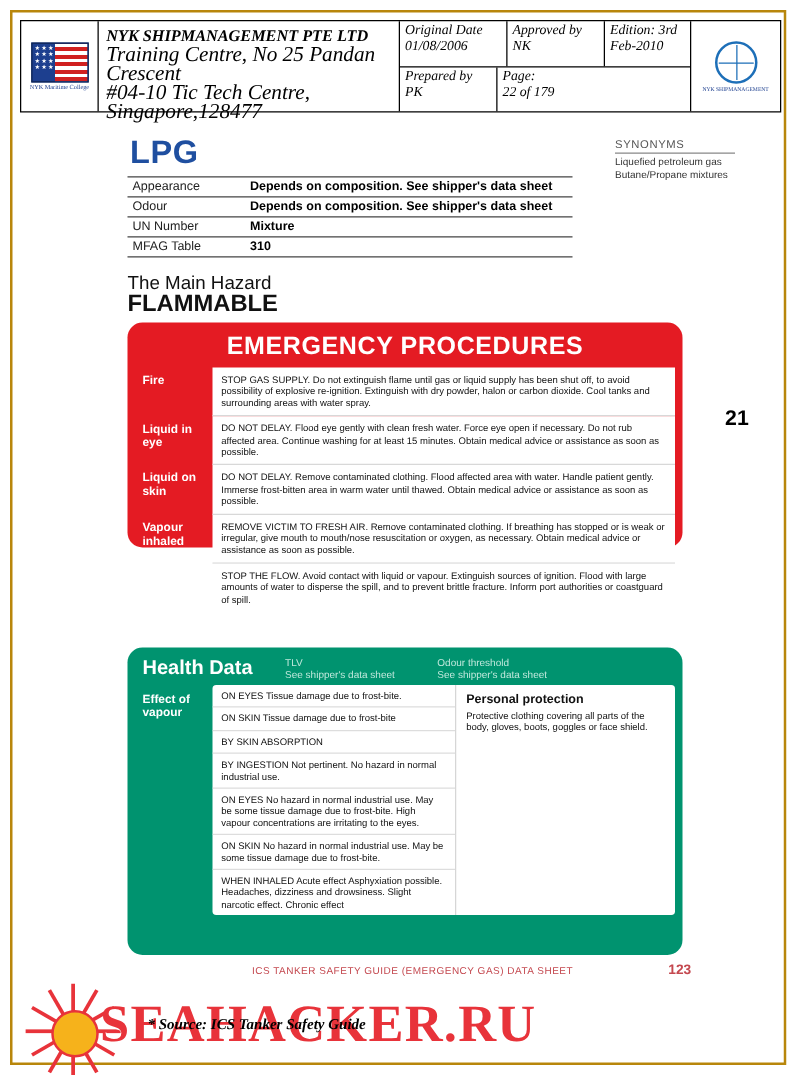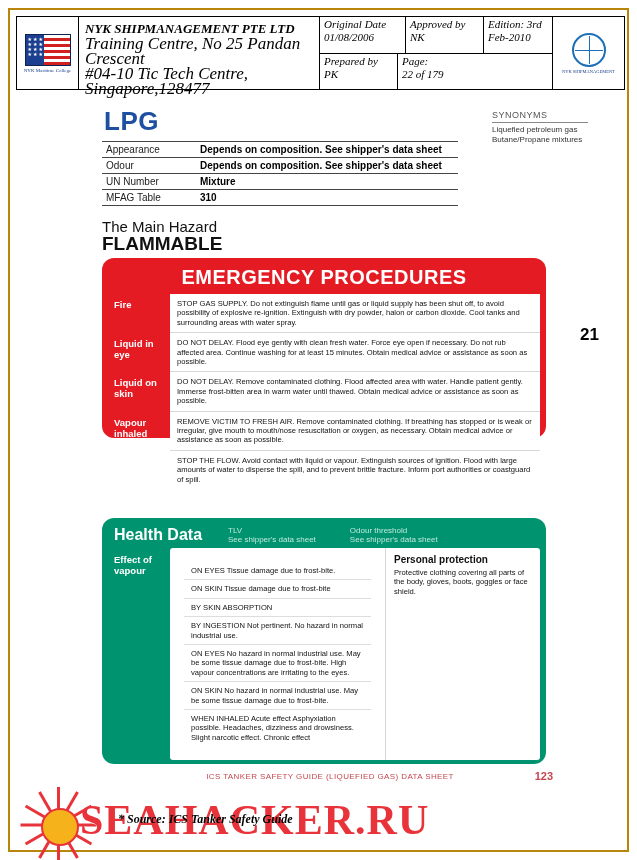--- a/index.html
+++ b/index.html
@@ -134,21 +134,21 @@
   .g-title{color:#fff;font-weight:bold;font-size:16px;}
   .g-sub{color:#bfe8dc;font-size:8px;margin-left:26px;line-height:9px;}
   .g-sub b{display:block;font-weight:normal;}
   .g-sub2{color:#bfe8dc;font-size:8px;margin-left:34px;line-height:9px;}
   .g-body{display:flex;}
   .g-left{width:62px;}
   .g-white{
     flex:1;background:#fff;border-radius:3px;overflow:hidden;display:flex;
   }
   .g-col{box-sizing:border-box;}
-  .g-colA{width:216px;border-right:1px solid #d6d6d6;padding:14px;}
+  .g-colA{width:195px;border-right:1px solid #d6d6d6;padding:0;}
   .g-colB{flex:1;padding:6px 8px;}
   .glabel{
     color:#fff;font-weight:bold;font-size:9.5px;line-height:11px;
     padding:6px 4px 0 6px;box-sizing:border-box;
   }
   .gitem{
     font-size:7.6px;line-height:9.4px;color:#111;padding:4px 7px;
     border-bottom:1px solid #ddd;
   }
   .gitem:last-child{border-bottom:none;}
@@ -339,21 +339,21 @@
         </div>
         <div class="g-col g-colB">
           <div class="pp-h">Personal protection</div>
           <div class="pp-t">Protective clothing covering all parts of the body, gloves, boots, goggles or face shield.</div>
         </div>
       </div>
     </div>
   </div>
 
   <div class="side-num">21</div>
-  <div class="foot-note">ICS TANKER SAFETY GUIDE (LIQUEFIED GAS) DATA SHEET</div>
+  <div class="foot-note">ICS TANKER SAFETY GUIDE (EMERGENCY GAS) DATA SHEET</div>
   <div class="foot-num">123</div>
 
   <div class="sun">
     <div class="ray" style="transform:rotate(0deg)"></div>
     <div class="ray" style="transform:rotate(30deg)"></div>
     <div class="ray" style="transform:rotate(60deg)"></div>
     <div class="ray" style="transform:rotate(90deg)"></div>
     <div class="ray" style="transform:rotate(120deg)"></div>
     <div class="ray" style="transform:rotate(150deg)"></div>
     <div class="ray" style="transform:rotate(180deg)"></div>

